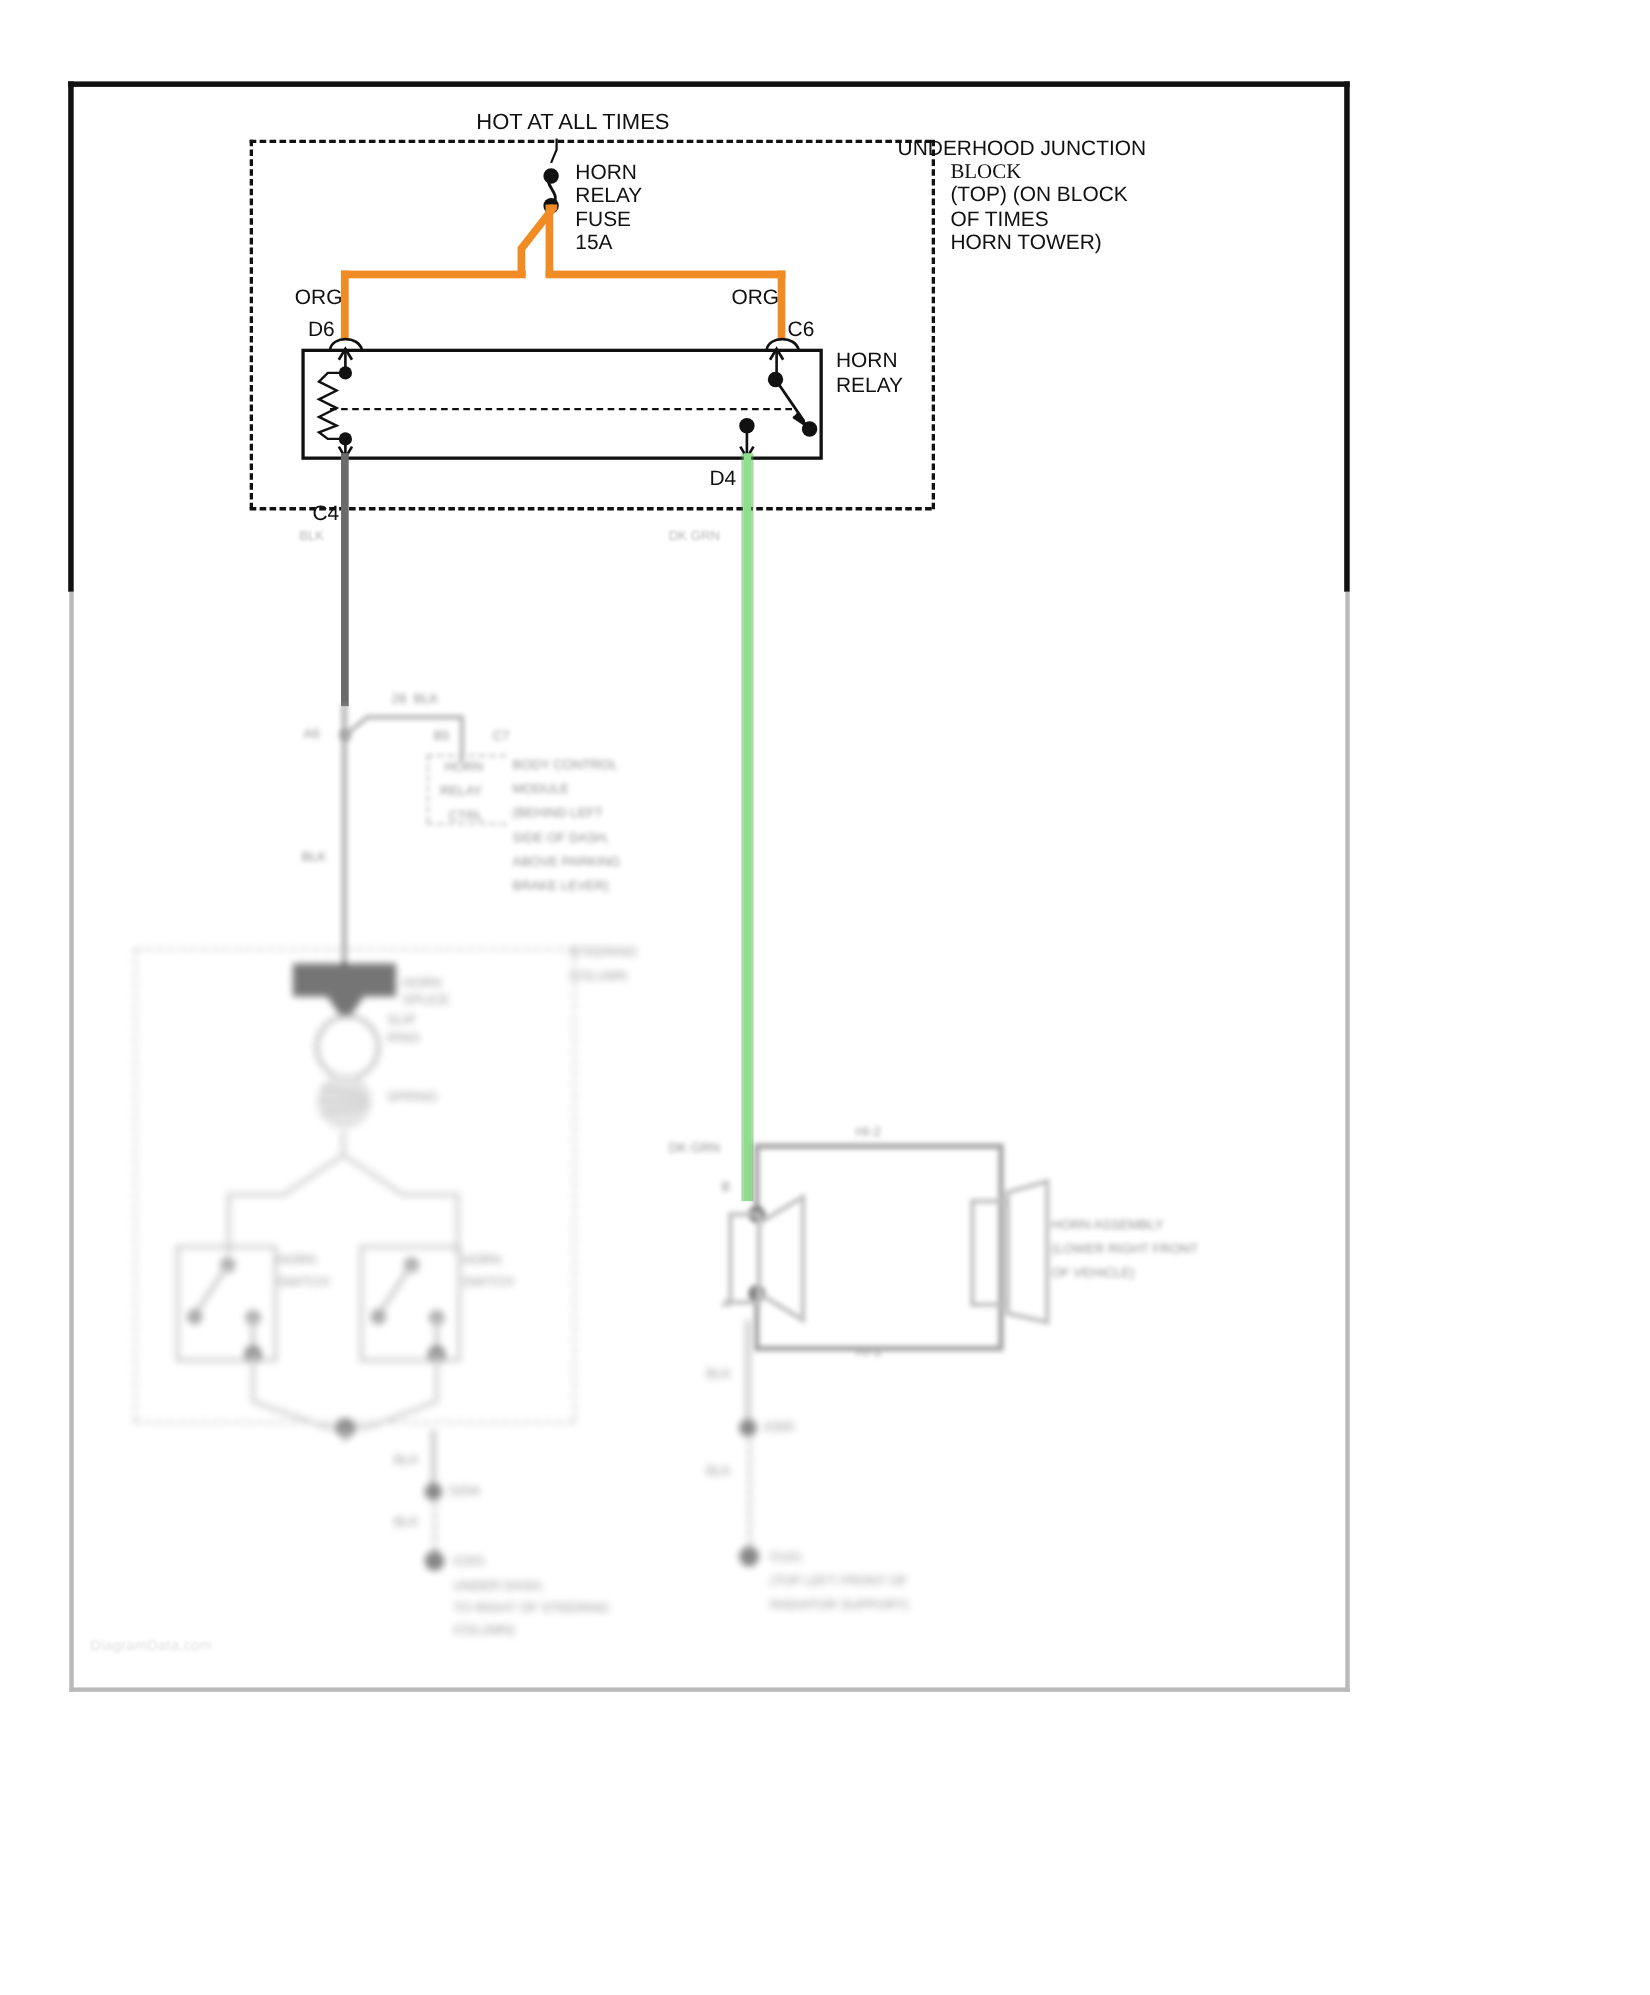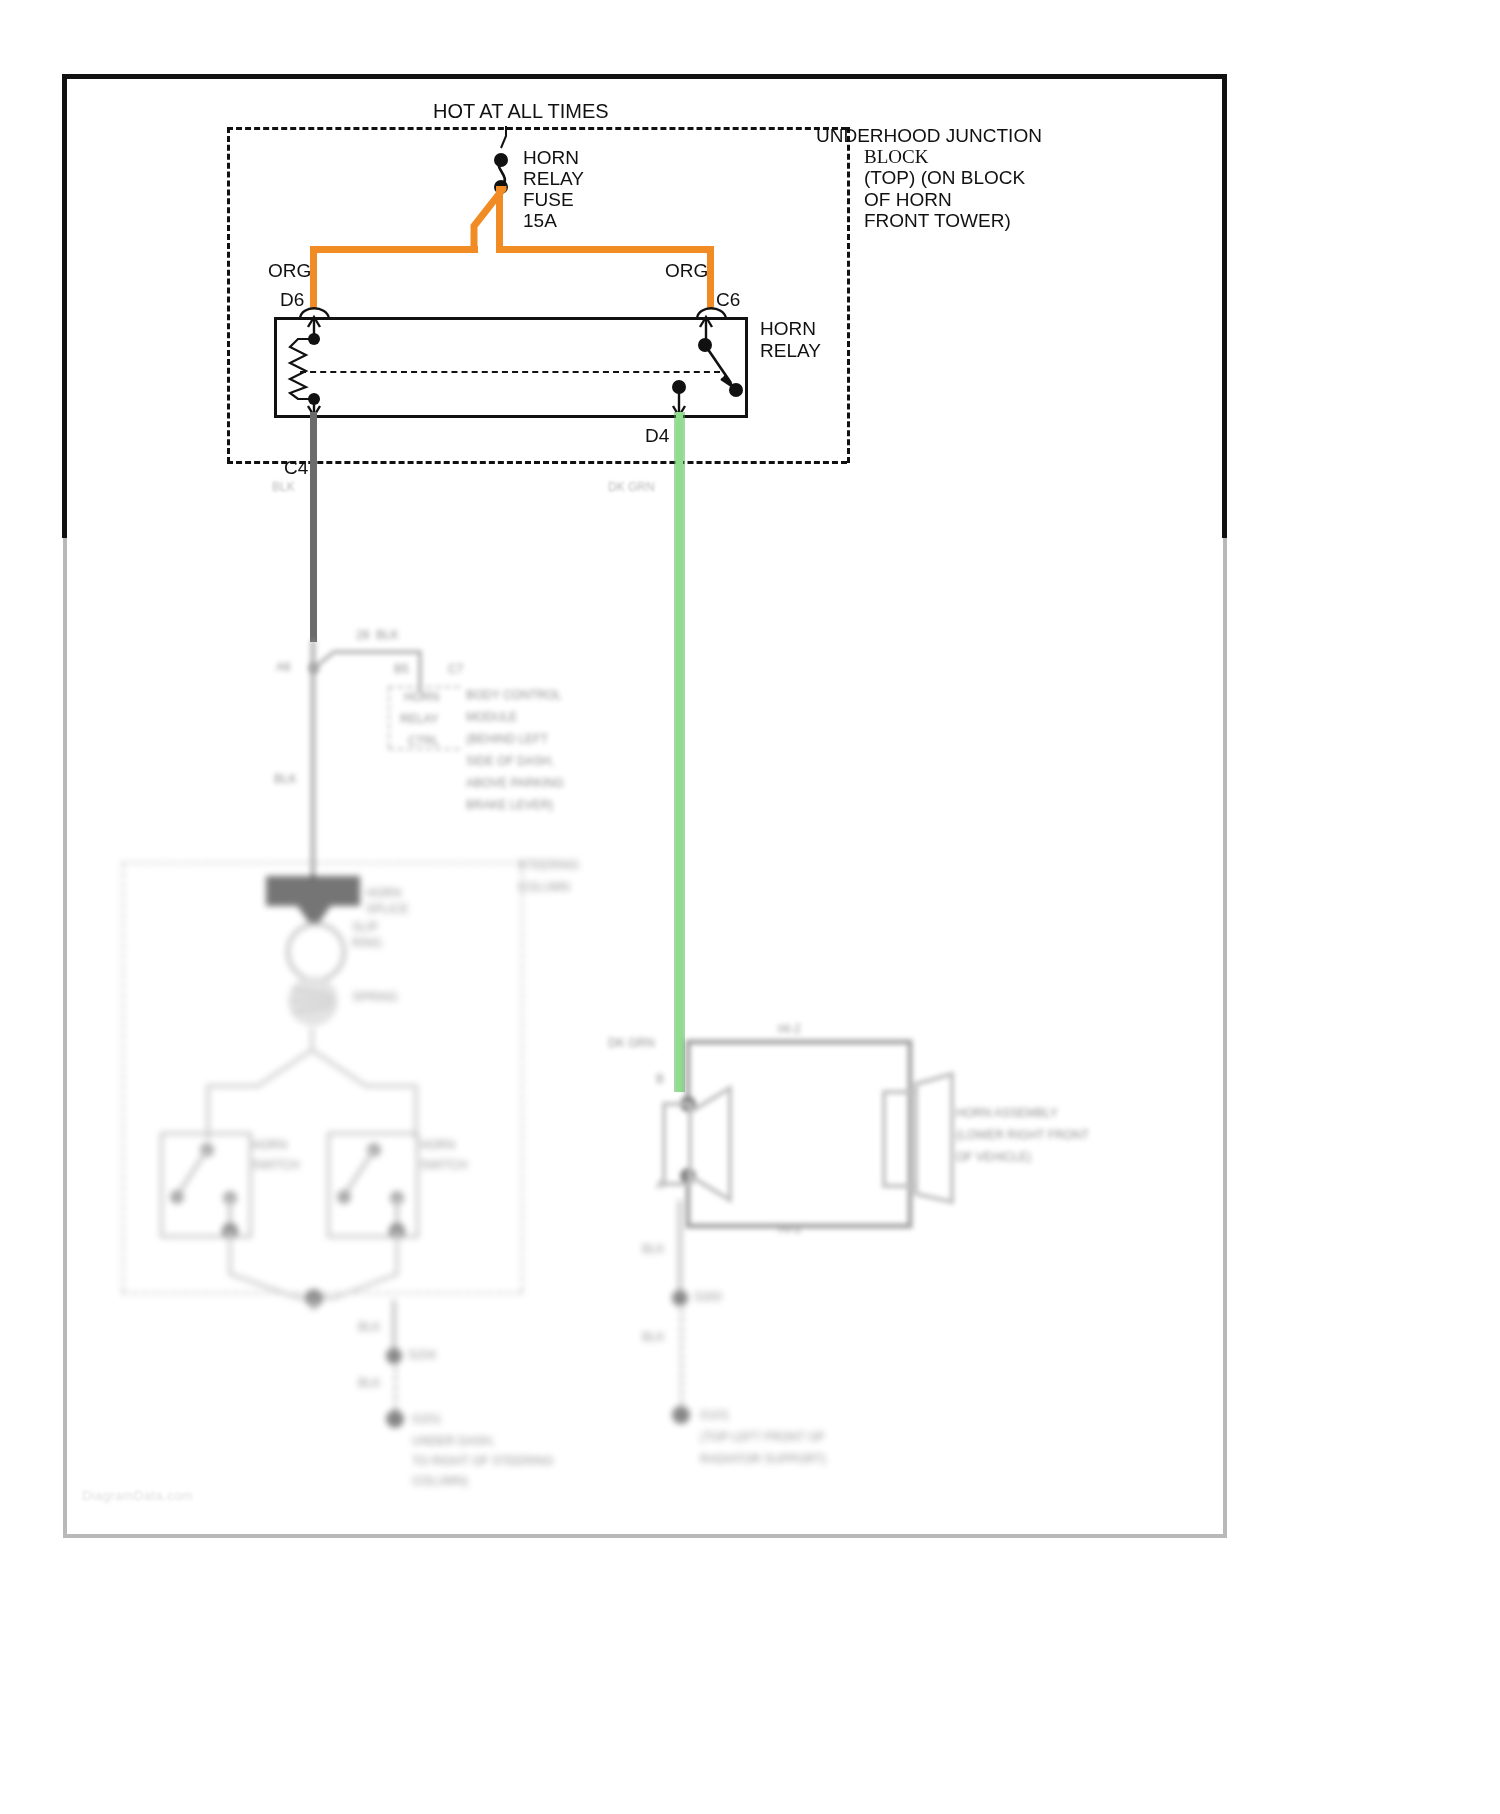--- a/index.html
+++ b/index.html
@@ -57,22 +57,22 @@
     <div class="lbl" style="left:433px;top:100px;font-size:20px;">HOT AT ALL TIMES</div>
 
     <div class="dash-h" style="left:227px;top:127px;width:620px;"></div>
     <div class="dash-h" style="left:227px;top:461px;width:620px;"></div>
     <div class="dash-v" style="left:227px;top:127px;height:336px;"></div>
     <div class="dash-v" style="left:847px;top:127px;height:336px;"></div>
 
     <div class="lbl" style="left:816px;top:124px;">UNDERHOOD JUNCTION</div>
     <div class="lbl" style="left:864px;top:145px;font-family:Liberation Serif, serif;">BLOCK</div>
     <div class="lbl" style="left:864px;top:166px;">(TOP) (ON BLOCK</div>
-    <div class="lbl" style="left:864px;top:188px;">OF HORN</div>
-    <div class="lbl" style="left:864px;top:209px;">FRONT TOWER)</div>
+    <div class="lbl" style="left:864px;top:188px;">OF TIMES</div>
+    <div class="lbl" style="left:864px;top:209px;">HORN TOWER)</div>
 
     <svg style="left:470px;top:126px;width:70px;height:90px;" viewBox="0 0 70 90">
       <path d="M36 0 L36 10 L31 22" stroke="#111" stroke-width="2" fill="none"></path>
       <circle cx="31" cy="34" r="7" fill="#111"></circle>
       <path d="M31 34 C 22 42, 42 50, 32 60" stroke="#111" stroke-width="2.6" fill="none"></path>
       <circle cx="31" cy="61" r="7" fill="#111"></circle>
     </svg>
     <div class="lbl" style="left:523px;top:146px;">HORN</div>
     <div class="lbl" style="left:523px;top:167px;">RELAY</div>
     <div class="lbl" style="left:523px;top:188px;">FUSE</div>

